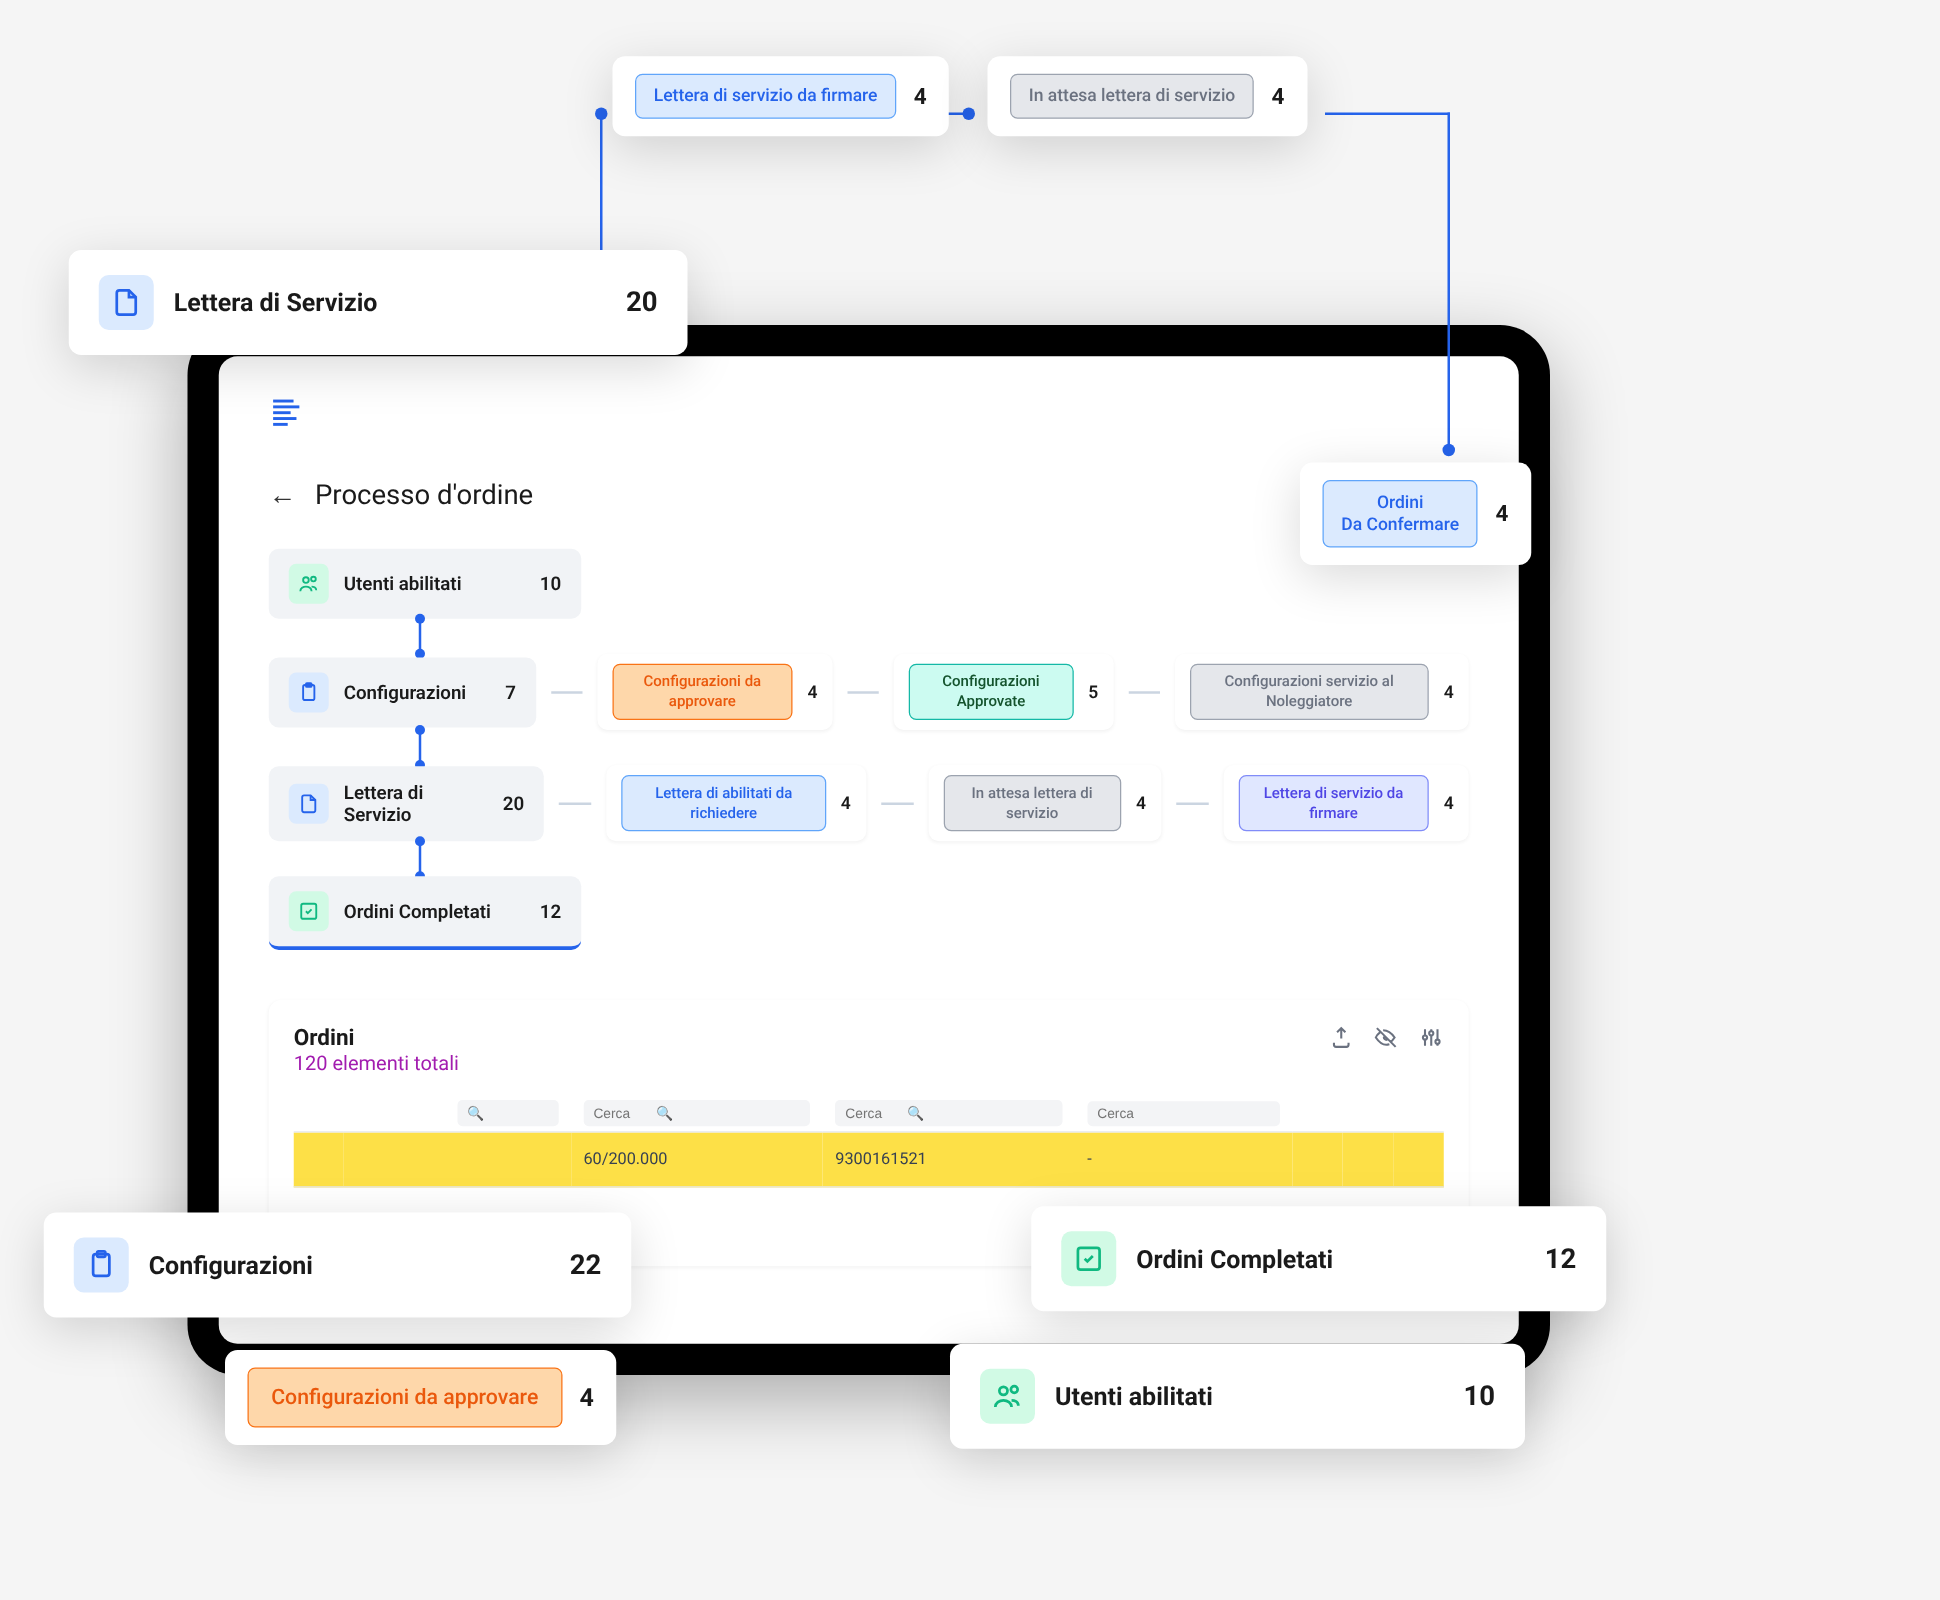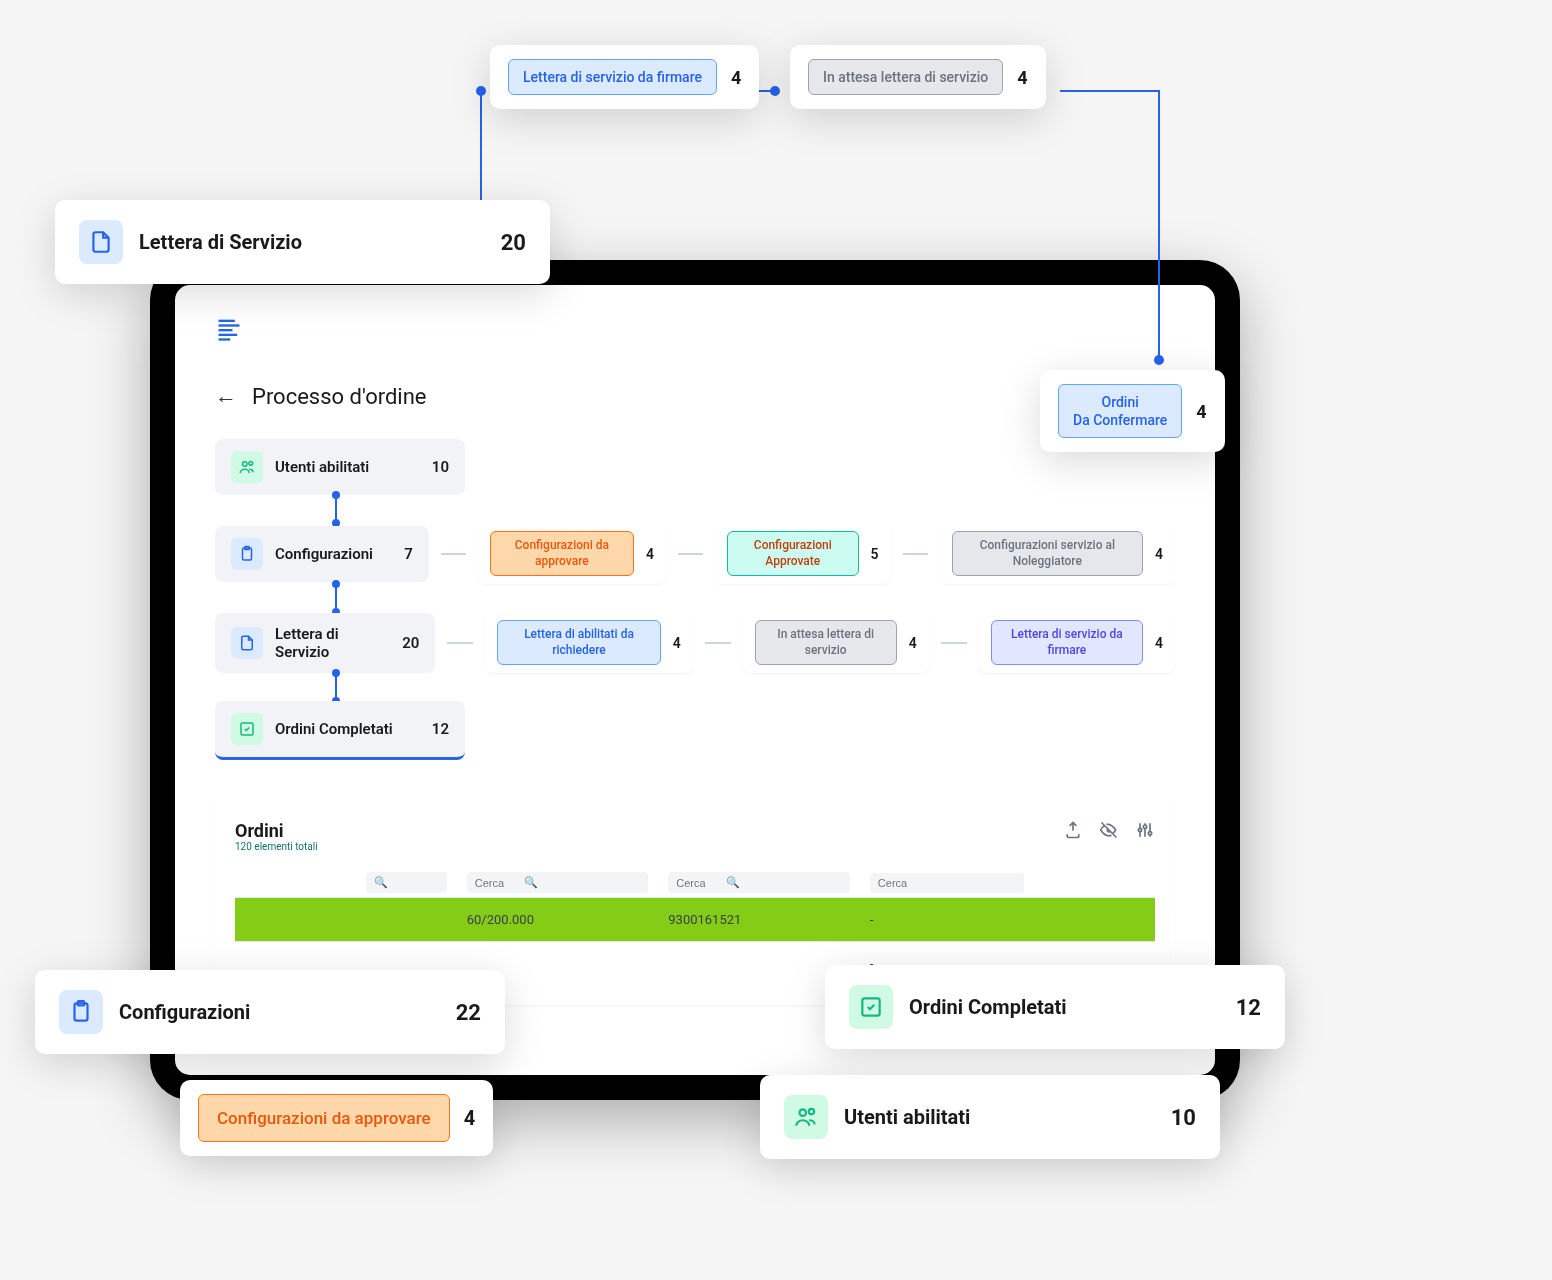--- a/index.html
+++ b/index.html
@@ -137,41 +137,41 @@
 .substep-tag {
   padding: 6px 12px;
   border-radius: 6px;
   font-size: 12px;
   font-weight: 500;
   text-align: center;
   line-height: 1.3;
   border: 1px solid;
 }
 .substep-tag.orange { background: #fed7aa; border-color: #f97316; color: #ea580c; }
-.substep-tag.teal { background: #ccfbf1; border-color: #14b8a6; color: #c2410c; }
+.substep-tag.teal { background: #ccfbf1; border-color: #14b8a6; color: #14532d; }
 .substep-tag.gray { background: #e5e7eb; border-color: #9ca3af; color: #6b7280; }
 .substep-tag.blue { background: #dbeafe; border-color: #60a5fa; color: #2563eb; }
 .substep-tag.purple { background: #e0e7ff; border-color: #818cf8; color: #4f46e5; }
 .substep-count { font-size: 14px; font-weight: 600; color: #1a1a1a; }
 
 
 .table-section {
   background: #fff;
   border-radius: 10px;
   padding: 20px;
   box-shadow: 0 1px 3px rgba(0,0,0,0.05);
 }
 .table-header {
   display: flex;
   justify-content: space-between;
   align-items: flex-start;
   margin-bottom: 16px;
 }
 .table-title { font-size: 18px; font-weight: 700; color: #1a1a1a; }
-.table-subtitle { font-size: 10px; color: #0f766e; }
+.table-subtitle { font-size: 16px; color: #a21caf; }
 .table-actions { display: flex; gap: 16px; }
 .table-action-icon { width: 20px; height: 20px; color: #6b7280; cursor: pointer; }
 
 .data-table { width: 100%; border-collapse: collapse; }
 .data-table th {
   text-align: left;
   font-size: 12px;
   font-weight: 600;
   color: #374151;
   padding: 8px 10px;
@@ -184,21 +184,21 @@
   align-items: center;
   background: #f3f4f6;
   border-radius: 4px;
   padding: 4px 8px;
   font-size: 11px;
   color: #9ca3af;
 }
 .filter-input input { border: none; background: none; outline: none; width: 50px; font-size: 11px; }
 .data-table td { padding: 14px 10px; font-size: 13px; color: #374151; }
 .data-table tbody tr.data-row { border-top: 1px solid #e5e7eb; }
-.data-table tbody tr.data-row.highlighted { background: #84cc16; }
+.data-table tbody tr.data-row.highlighted { background: #fde047; }
 
 
 .float-card {
   position: absolute;
   background: #fff;
   border-radius: 10px;
   box-shadow: 0 10px 40px rgba(0,0,0,0.15);
   display: flex;
   align-items: center;
   padding: 16px 20px;

